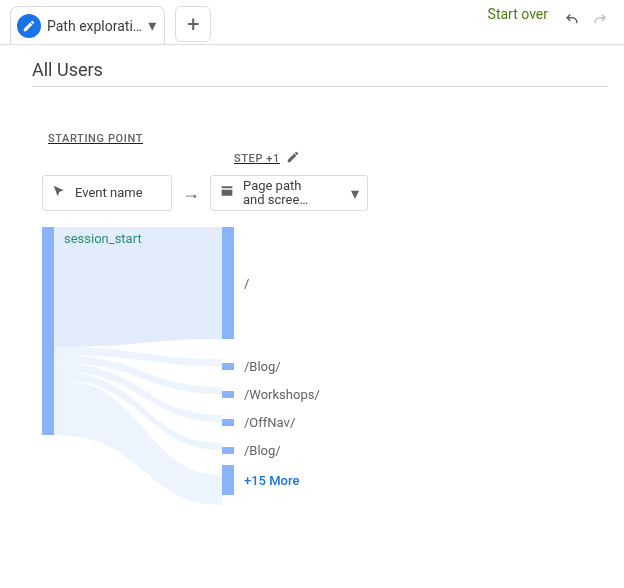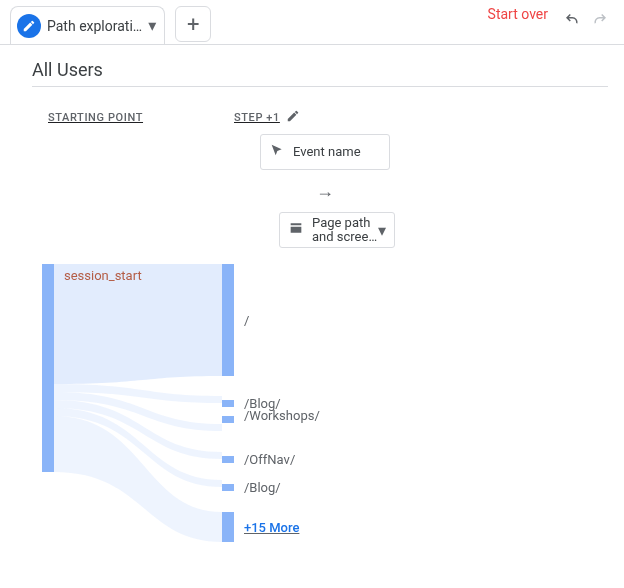--- a/index.html
+++ b/index.html
@@ -50,21 +50,21 @@
     border-radius: 6px;
     margin-left: 10px;
     display: flex; align-items: center; justify-content: center;
     color: #5f6368;
     font-size: 22px;
     background: #fff;
     cursor: pointer;
   }
   .spacer { flex: 1; }
   .startover {
-    color: #ef4444;
+    color: #4d7c0f;
     font-size: 14px;
     cursor: pointer;
     margin-right: 10px;
   }
   .iconbtn {
     width: 28px; height: 28px;
     display: flex; align-items: center; justify-content: center;
     color: #5f6368;
     cursor: pointer;
   }
@@ -88,48 +88,47 @@
     margin: 22px 0 8px 10px;
     text-decoration: underline;
   }
   .hdr {
     font-size: 11px;
     letter-spacing: .6px;
     color: #5f6368;
     font-weight: 500;
   }
   .hdr.start { width: 150px; margin-left: 6px; }
-  .hdr.step { margin-left: 36px; display: flex; align-items: center; gap: 6px; }
+  .hdr.step { margin-left: 36px; display: flex; align-items: center; gap: 6px; margin-top: 41px; }
   .hdr .pencil svg { width: 14px; height: 14px; fill: #5f6368; }
 
   .selectrow {
     display: flex;
     align-items: center;
     margin-left: 10px;
     gap: 10px;
-    flex-direction: column;
   }
   .selbox {
     border: 1px solid #dadce0;
     border-radius: 3px;
     height: 36px;
     background: #fff;
     display: flex;
     align-items: center;
     padding: 0 8px;
     cursor: pointer;
   }
   .selbox .cursor-ico svg { width: 16px; height: 16px; fill: #5f6368; }
   .selbox .page-ico svg { width: 16px; height: 16px; fill: #5f6368; }
   .selbox .lbl {
     margin-left: 8px; font-size: 13px; color: #3c4043;
     line-height: 1.1;
   }
   .sel-start { width: 130px; }
-  .sel-step { width: 116px; margin-left: 24px; }
+  .sel-step { width: 158px; }
   .sel-step .lbl { max-width: 78px; overflow: hidden; }
   .selbox .dd { margin-left: auto; color: #5f6368; }
   .arrow {
     color: #5f6368; font-size: 18px;
   }
 
   
   .sankey {
     margin-top: 16px;
     margin-left: 10px;
@@ -143,21 +142,21 @@
     top: 0;
     width: 12px;
     height: 208px;
     background: #8ab4f8;
   }
   .srclbl {
     position: absolute;
     left: 22px;
     top: 4px;
     font-size: 13px;
-    color: #c2410c;
+    color: #15803d;
   }
   .flows {
     position: absolute;
     left: 12px;
     top: 0;
     width: 168px;
     height: 352px;
     overflow: visible;
   }
   .flows path { fill: rgba(138,180,248,.14); }
@@ -168,24 +167,24 @@
     left: 180px;
     display: flex;
     align-items: center;
     gap: 10px;
     font-size: 13px;
     color: #5f6368;
   }
   .dest .bar { background: #8ab4f8; }
   .dest-0 { top: 0; } .dest-0 .bar { width: 12px; height: 112px; }
   .dest-1 { top: 132px; } .dest-1 .bar { width: 12px; height: 7px; }
-  .dest-2 { top: 144px; align-items: flex-end; } .dest-2 .bar { width: 12px; height: 7px; }
+  .dest-2 { top: 160px; } .dest-2 .bar { width: 12px; height: 7px; }
   .dest-3 { top: 188px; } .dest-3 .bar { width: 12px; height: 7px; }
   .dest-4 { top: 216px; } .dest-4 .bar { width: 12px; height: 7px; }
-  .dest-5 { top: 248px; text-decoration: underline; }
+  .dest-5 { top: 238px; }
   .dest-5 .bar { width: 12px; height: 30px; }
   .dest-5 .lbl { color: #1a73e8; font-weight: 500; }
   .dest .lbl { white-space: nowrap; }
 </style>
 </head>
 <body>
 
 <div class="topbar">
   <div class="tab">
     <span class="badge">

